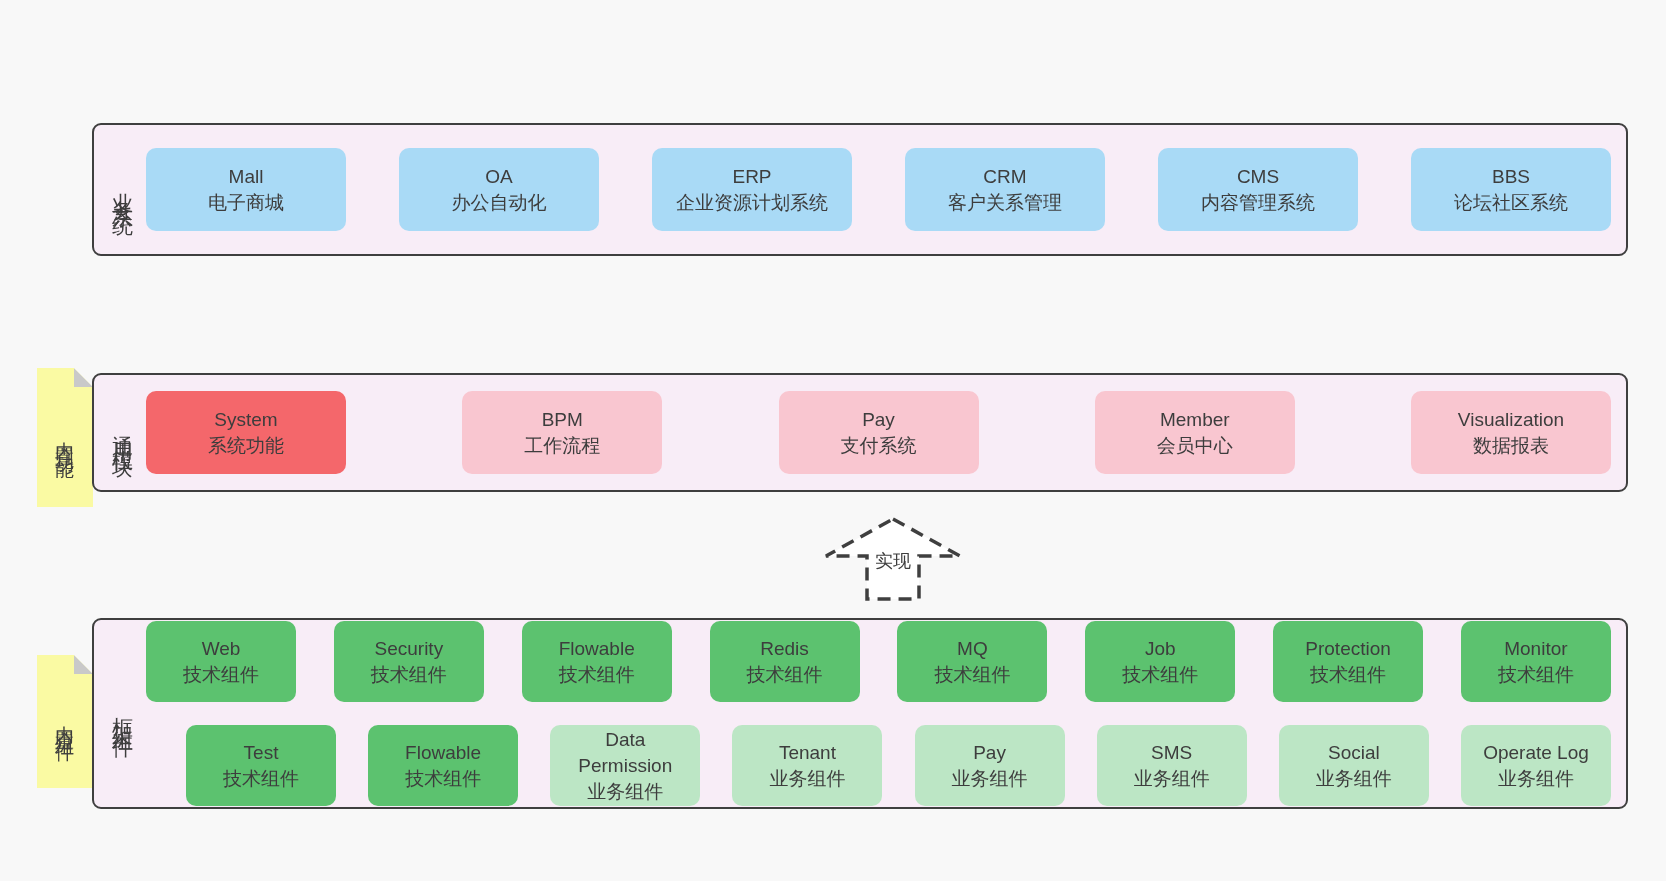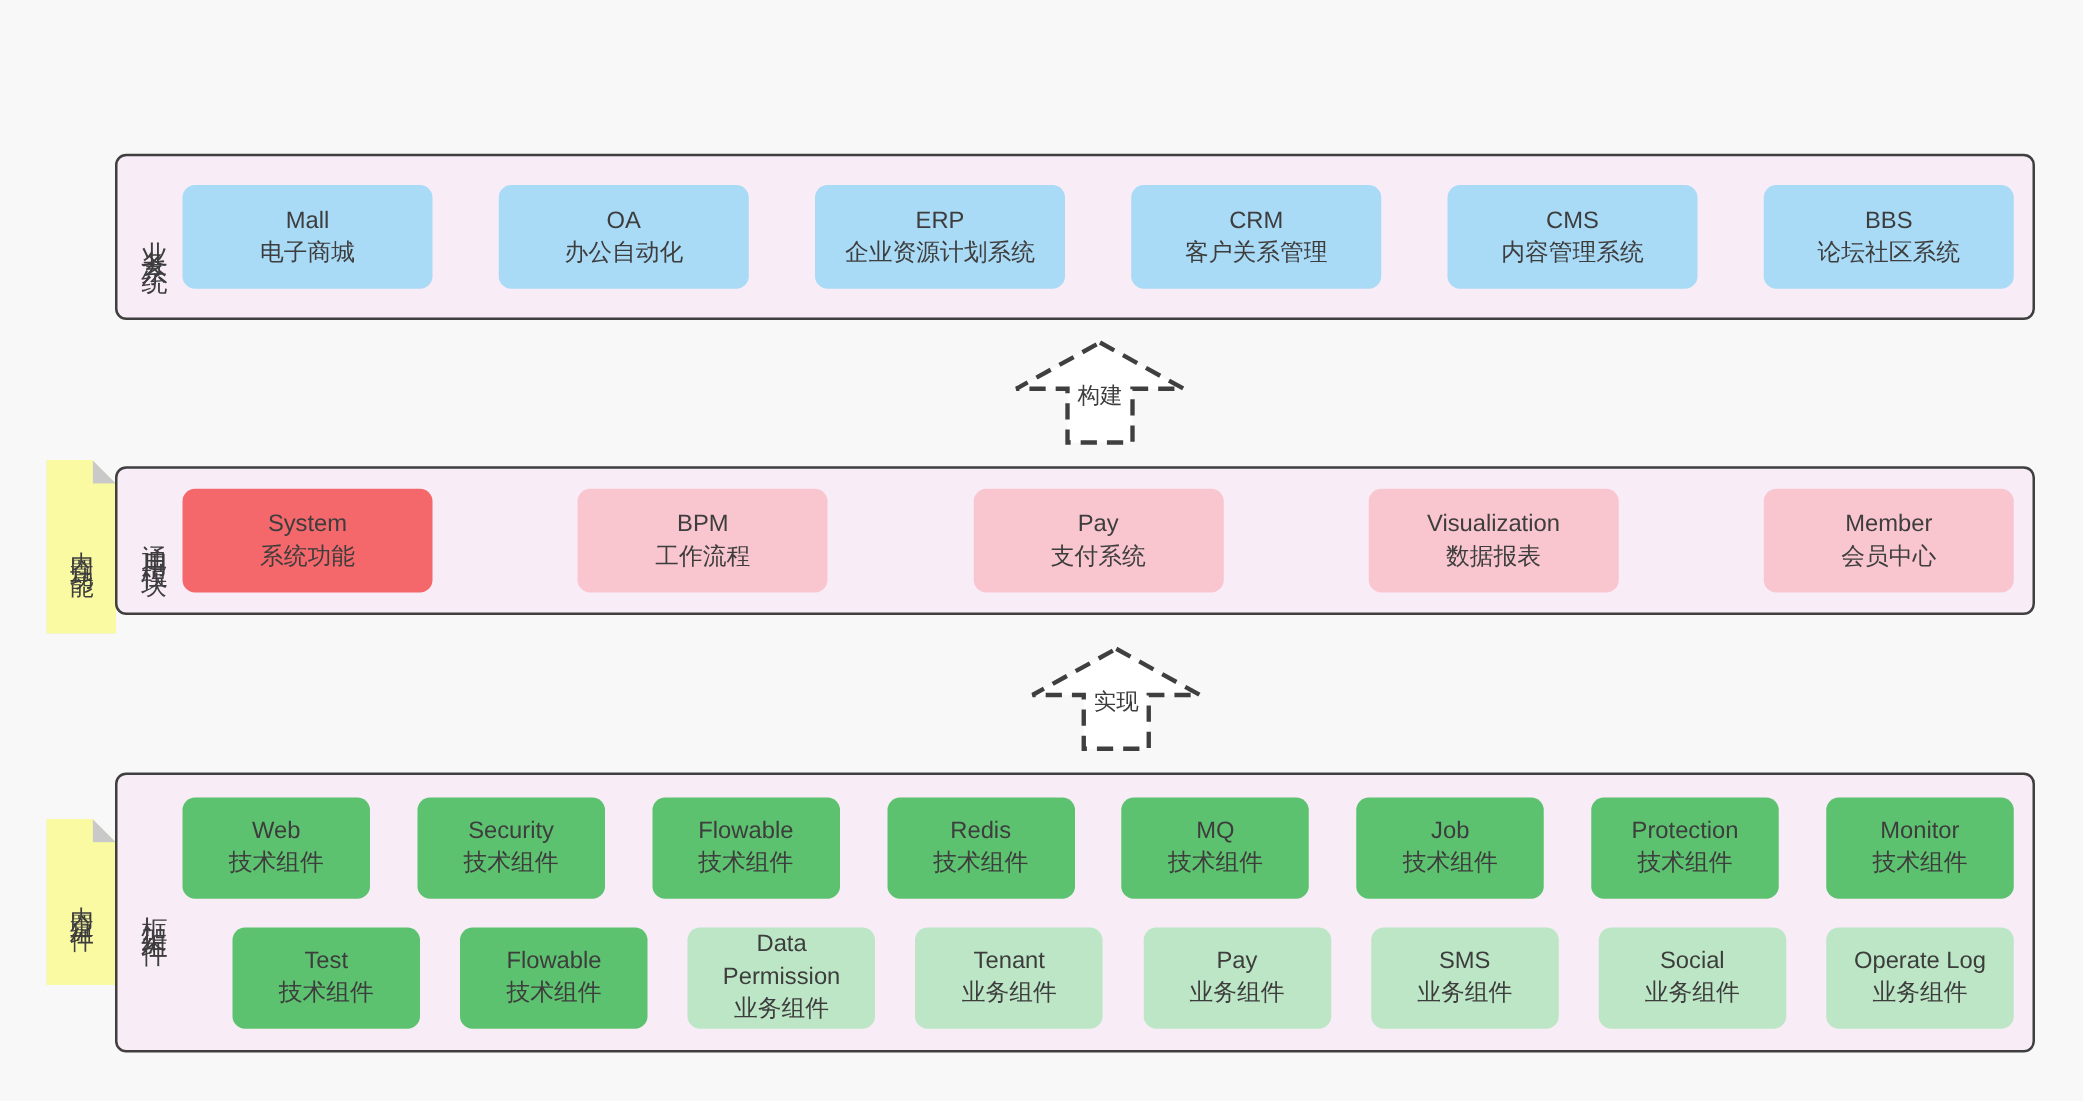--- a/index.html
+++ b/index.html
@@ -18,21 +18,21 @@
     position:absolute;left:92px;width:1536px;
     box-sizing:border-box;
     background:var(--panel_bg,#f8edf7);
     border:2.5px solid var(--panel_border,#3f3f3f);
     border-radius:9px;
     display:flex;align-items:center;
     z-index:2;
   }
   .panel-business{top:123px;height:133px;}
   .panel-modules{top:373px;height:119px;}
-  .panel-components{top:618px;height:224px;}
+  .panel-components{top:618px;height:191px;}
   .panel-label{
     writing-mode:vertical-rl;text-orientation:upright;
     font-size:21px;line-height:1;letter-spacing:7px;
     color:var(--text,#3d3d3d);
     width:46px;text-align:center;
     display:flex;align-items:center;justify-content:center;
     flex:none;margin-left:6px;
   }
   .boxes-area{flex:1;margin-right:15px;}
   .boxes-row{
@@ -132,50 +132,44 @@
           <div class="box-sub">内容管理系统</div>
         </div>
         <div class="box box-wide v-blue">
           <div class="box-title">BBS</div>
           <div class="box-sub">论坛社区系统</div>
         </div>
       </div>
     </div>
   </section>
 
-  <div class="arrow arrow-1">
-    <svg width="140" height="84" viewBox="0 0 140 84">
-      <path d="M 70 2 L 137 39 L 96 39 L 96 82 L 44 82 L 44 39 L 3 39 Z" fill="#ffffff" stroke="#3f3f3f" stroke-width="3.5" stroke-dasharray="13 8"></path>
-    </svg>
-    <div class="arrow-label">构建</div>
-  </div>
 
   <section class="panel panel-modules">
     <div class="panel-label">通用模块</div>
     <div class="boxes-area">
       <div class="boxes-row">
         <div class="box box-wide v-red">
           <div class="box-title">System</div>
           <div class="box-sub">系统功能</div>
         </div>
         <div class="box box-wide v-pink">
           <div class="box-title">BPM</div>
           <div class="box-sub">工作流程</div>
         </div>
         <div class="box box-wide v-pink">
           <div class="box-title">Pay</div>
           <div class="box-sub">支付系统</div>
         </div>
         <div class="box box-wide v-pink">
+          <div class="box-title">Member</div>
+          <div class="box-sub">会员中心</div>
+        </div>
+        <div class="box box-wide v-pink">
           <div class="box-title">Visualization</div>
           <div class="box-sub">数据报表</div>
-        </div>
-        <div class="box box-wide v-pink">
-          <div class="box-title">Member</div>
-          <div class="box-sub">会员中心</div>
         </div>
       </div>
     </div>
   </section>
 
   <div class="arrow arrow-2">
     <svg width="140" height="84" viewBox="0 0 140 84">
       <path d="M 70 2 L 137 39 L 96 39 L 96 82 L 44 82 L 44 39 L 3 39 Z" fill="#ffffff" stroke="#3f3f3f" stroke-width="3.5" stroke-dasharray="13 8"></path>
     </svg>
     <div class="arrow-label">实现</div>

